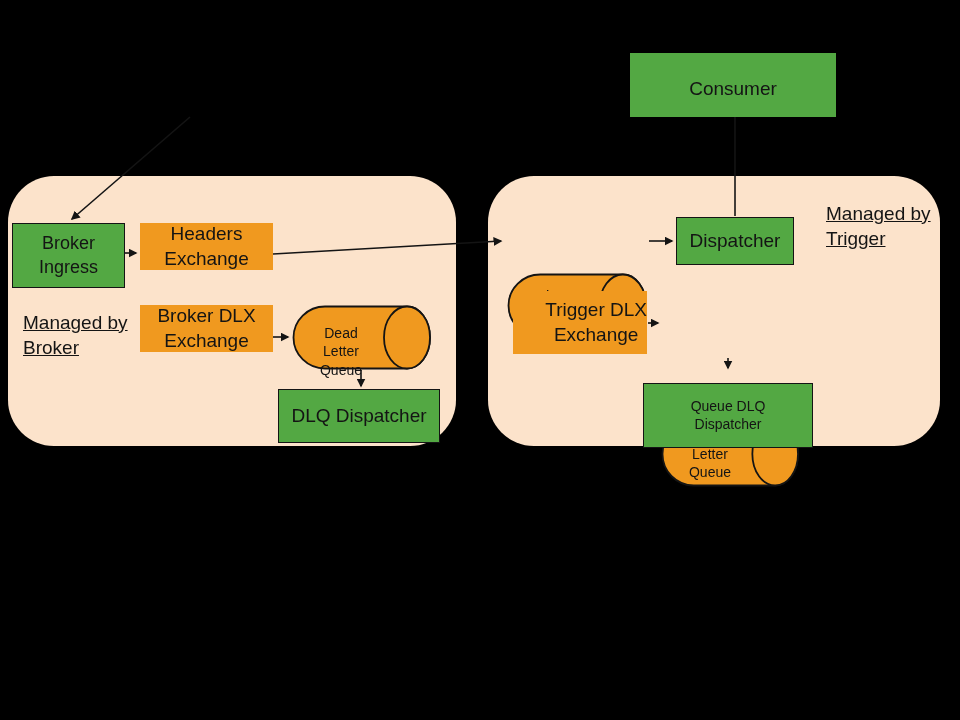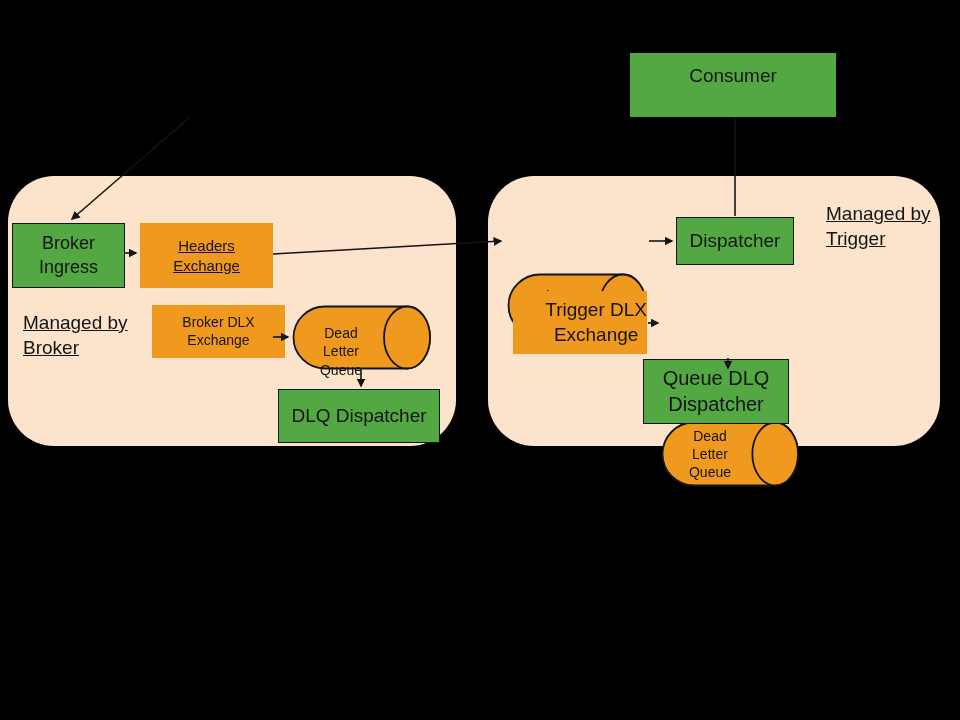--- a/index.html
+++ b/index.html
@@ -40,42 +40,42 @@
   }
   .overlay{position:absolute;left:0;top:0;width:960px;height:720px;pointer-events:none;}
   .overlay line{stroke:var(--line);stroke-width:1.6;}
 </style>
 </head>
 <body>
 
 <div class="stage">
 
 
-  <div class="abs node green-noborder" style="left:630px;top:53px;width:206px;height:64px;font-size:19px;align-items:flex-start;padding-top:11px;">
+  <div class="abs node green-noborder" style="left:630px;top:53px;width:206px;height:64px;font-size:19px;align-items:flex-start;padding-top:24px;">
     <span class="label">Consumer</span>
   </div>
 
   <div class="abs container" style="left:8px;top:176px;width:448px;height:270px;"></div>
 
   <div class="abs container" style="left:488px;top:176px;width:452px;height:270px;"></div>
 
   <div class="abs node green" style="left:12px;top:223px;width:113px;height:65px;font-size:18px;">
     <span class="label">Broker
 Ingress</span>
   </div>
 
-  <div class="abs node orange" style="left:140px;top:223px;width:133px;height:65px;font-size:15px;text-decoration:underline;">
+  <div class="abs node orange" style="left:140px;top:223px;width:133px;height:47px;font-size:19px;">
     <span class="label">Headers
 Exchange</span>
   </div>
 
   <div class="abs free-label label" style="left:23px;top:311px;font-size:19px;">Managed by
 Broker</div>
 
-  <div class="abs node orange" style="left:140px;top:305px;width:133px;height:53px;font-size:14px;margin-left:12px;">
+  <div class="abs node orange" style="left:140px;top:305px;width:133px;height:47px;font-size:19px;">
     <span class="label">Broker DLX
 Exchange</span>
   </div>
 
   <div class="abs cyl" style="left:292px;top:305px;width:140px;height:65px;">
     <svg viewBox="0 0 140 65" preserveAspectRatio="none">
       <path d="M 33 1.5 H 115 A 23 31 0 0 1 115 63.5 H 33 A 31.5 31 0 0 1 33 1.5 Z" style="fill:var(--orange-fill);stroke:var(--line);stroke-width:1.8;"></path>
       <ellipse cx="115" cy="32.5" rx="23" ry="31" style="fill:var(--orange-fill);stroke:var(--line);stroke-width:1.8;"></ellipse>
     </svg>
     <div class="label" style="width:94px;font-size:14px;line-height:1.3;margin-top:28px;">Dead
@@ -111,21 +111,21 @@
   <div class="abs cyl" style="left:661px;top:291px;width:139px;height:66px;">
     <svg viewBox="0 0 140 65" preserveAspectRatio="none">
       <path d="M 33 1.5 H 115 A 23 31 0 0 1 115 63.5 H 33 A 31.5 31 0 0 1 33 1.5 Z" style="fill:var(--orange-fill);stroke:var(--line);stroke-width:1.8;"></path>
       <ellipse cx="115" cy="32.5" rx="23" ry="31" style="fill:var(--orange-fill);stroke:var(--line);stroke-width:1.8;"></ellipse>
     </svg>
     <div class="label" style="width:94px;font-size:14px;line-height:1.3;">Dead
 Letter
 Queue</div>
   </div>
 
-  <div class="abs node green" style="left:643px;top:359px;width:146px;height:65px;font-size:20px;">
+  <div class="abs node green" style="left:643px;top:383px;width:170px;height:65px;font-size:14px;">
     <span class="label">Queue DLQ
 Dispatcher</span>
   </div>
 
   <svg class="overlay">
     <defs>
       <marker id="arrow" markerWidth="9" markerHeight="9" refX="7.5" refY="4.5" orient="auto" markerUnits="userSpaceOnUse">
         <path d="M0,0 L9,4.5 L0,9 Z" style="fill:var(--line);"></path>
       </marker>
     </defs>

